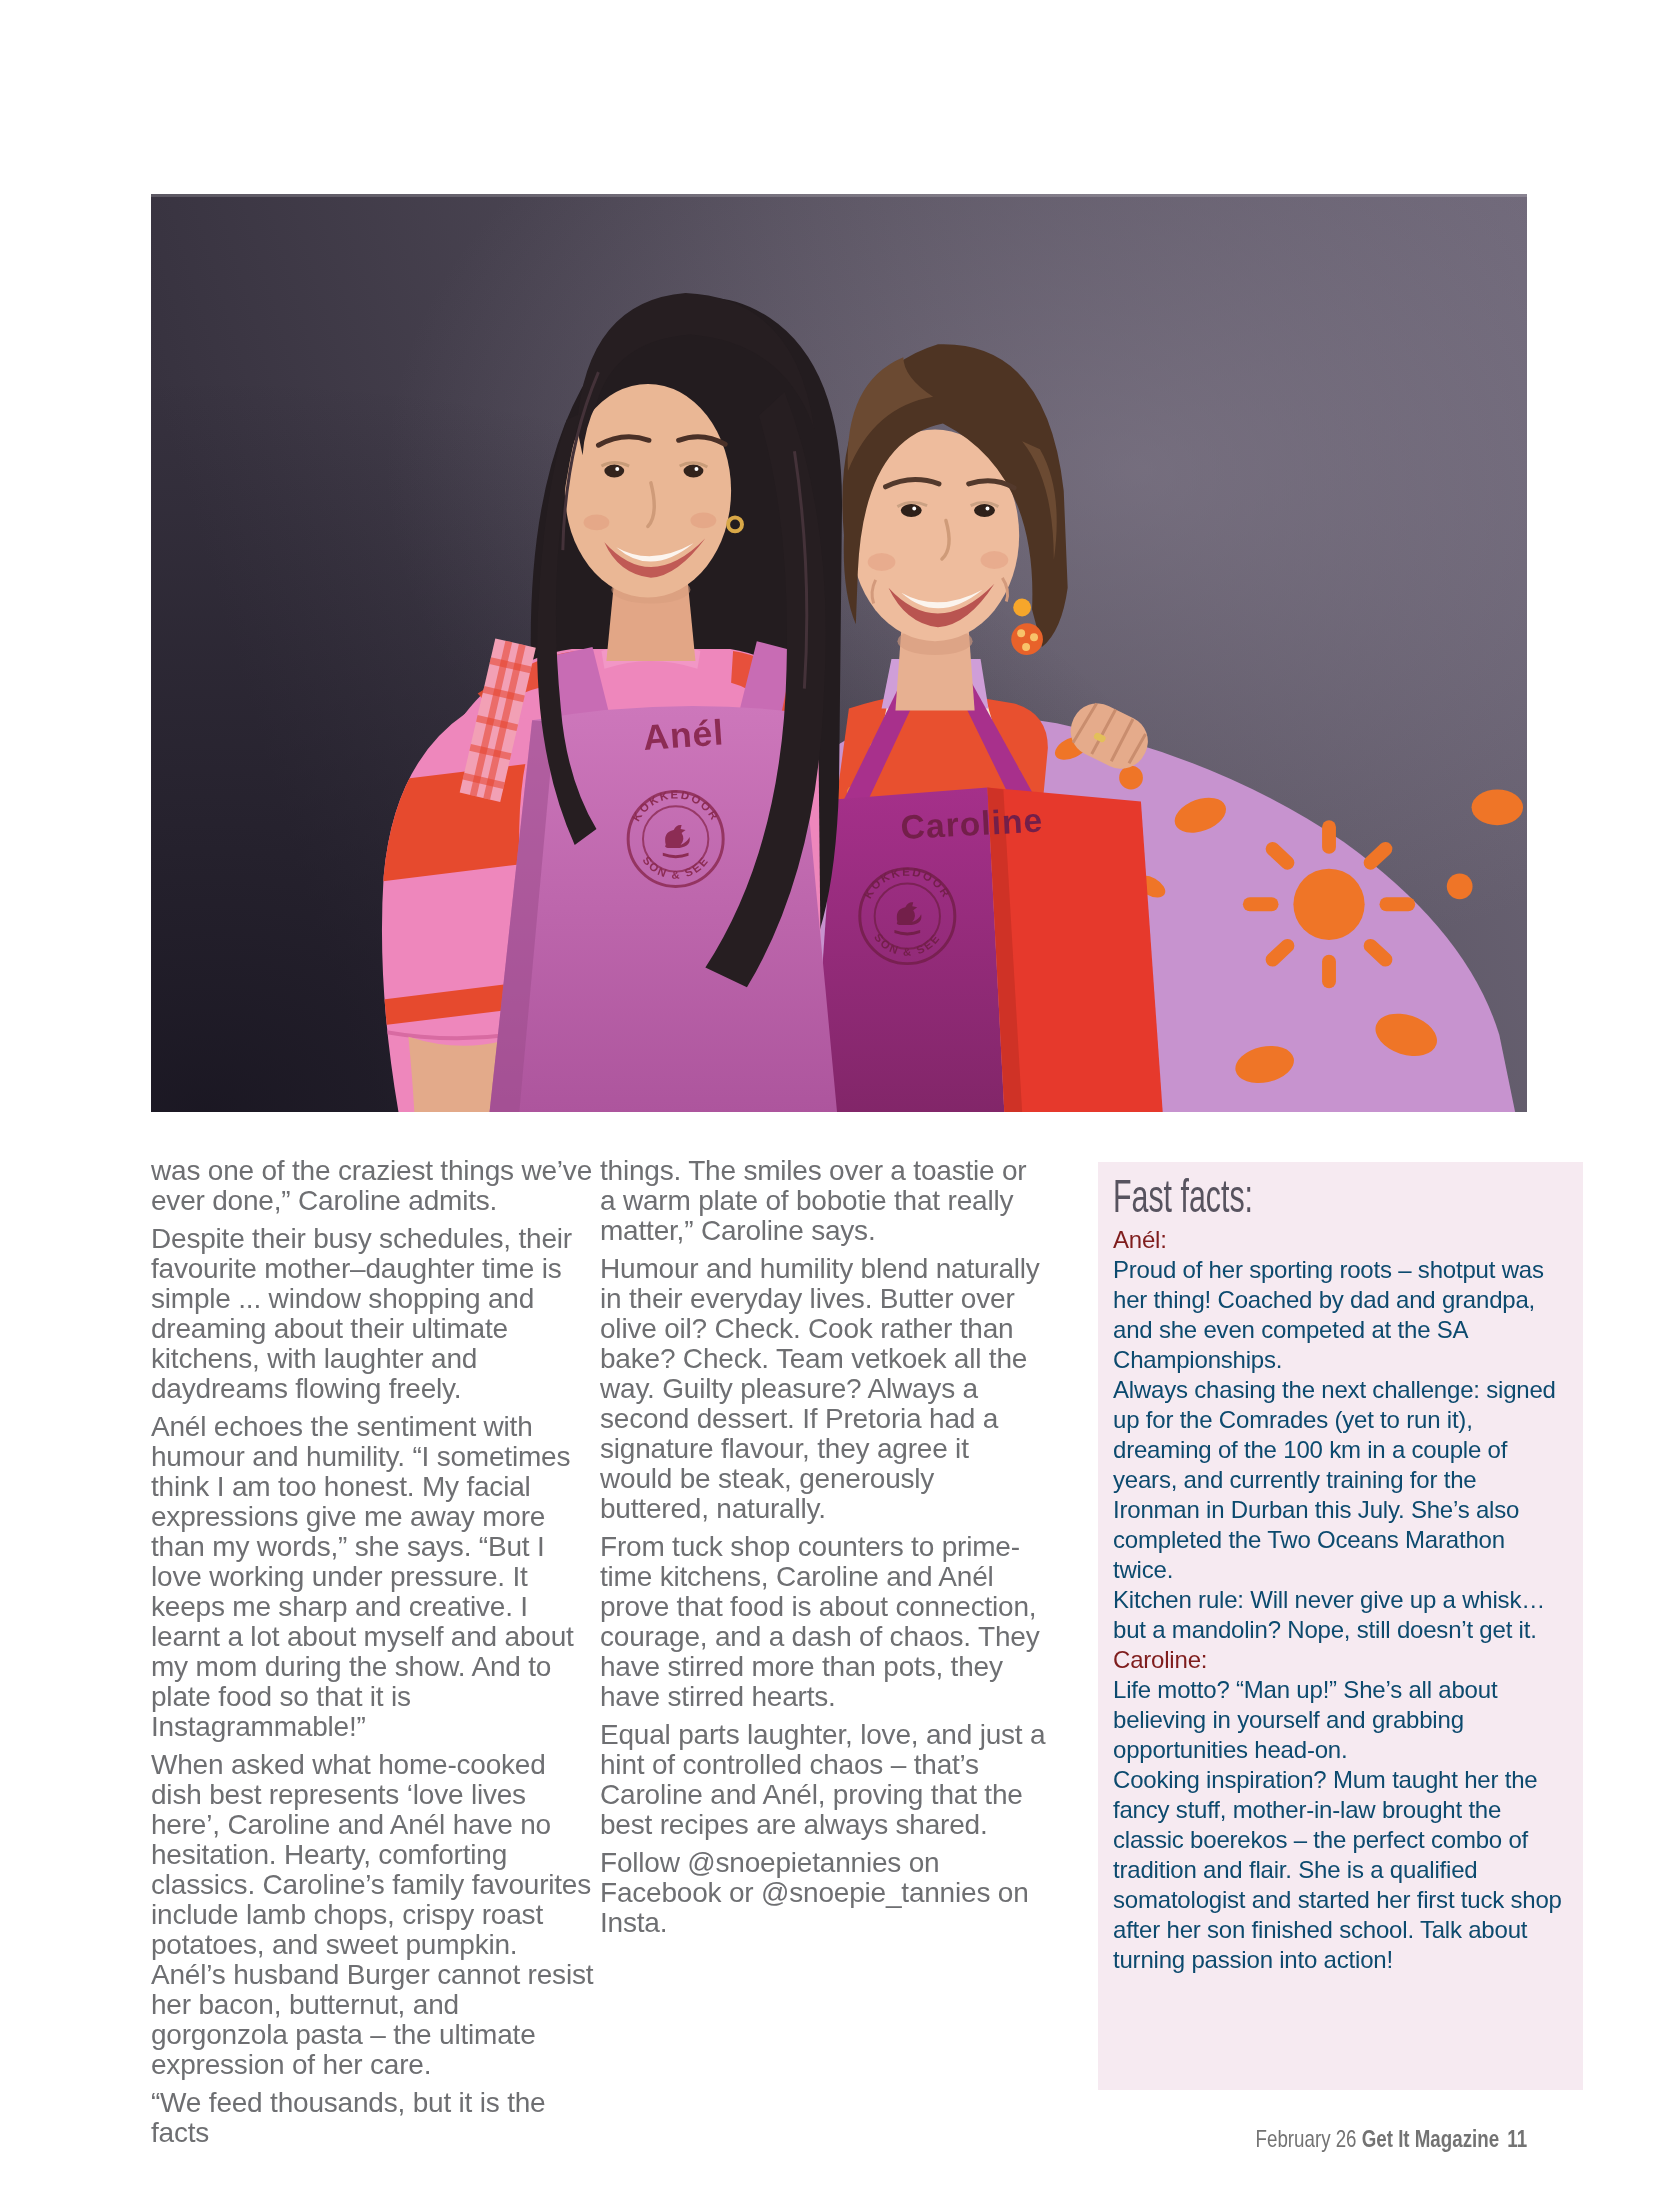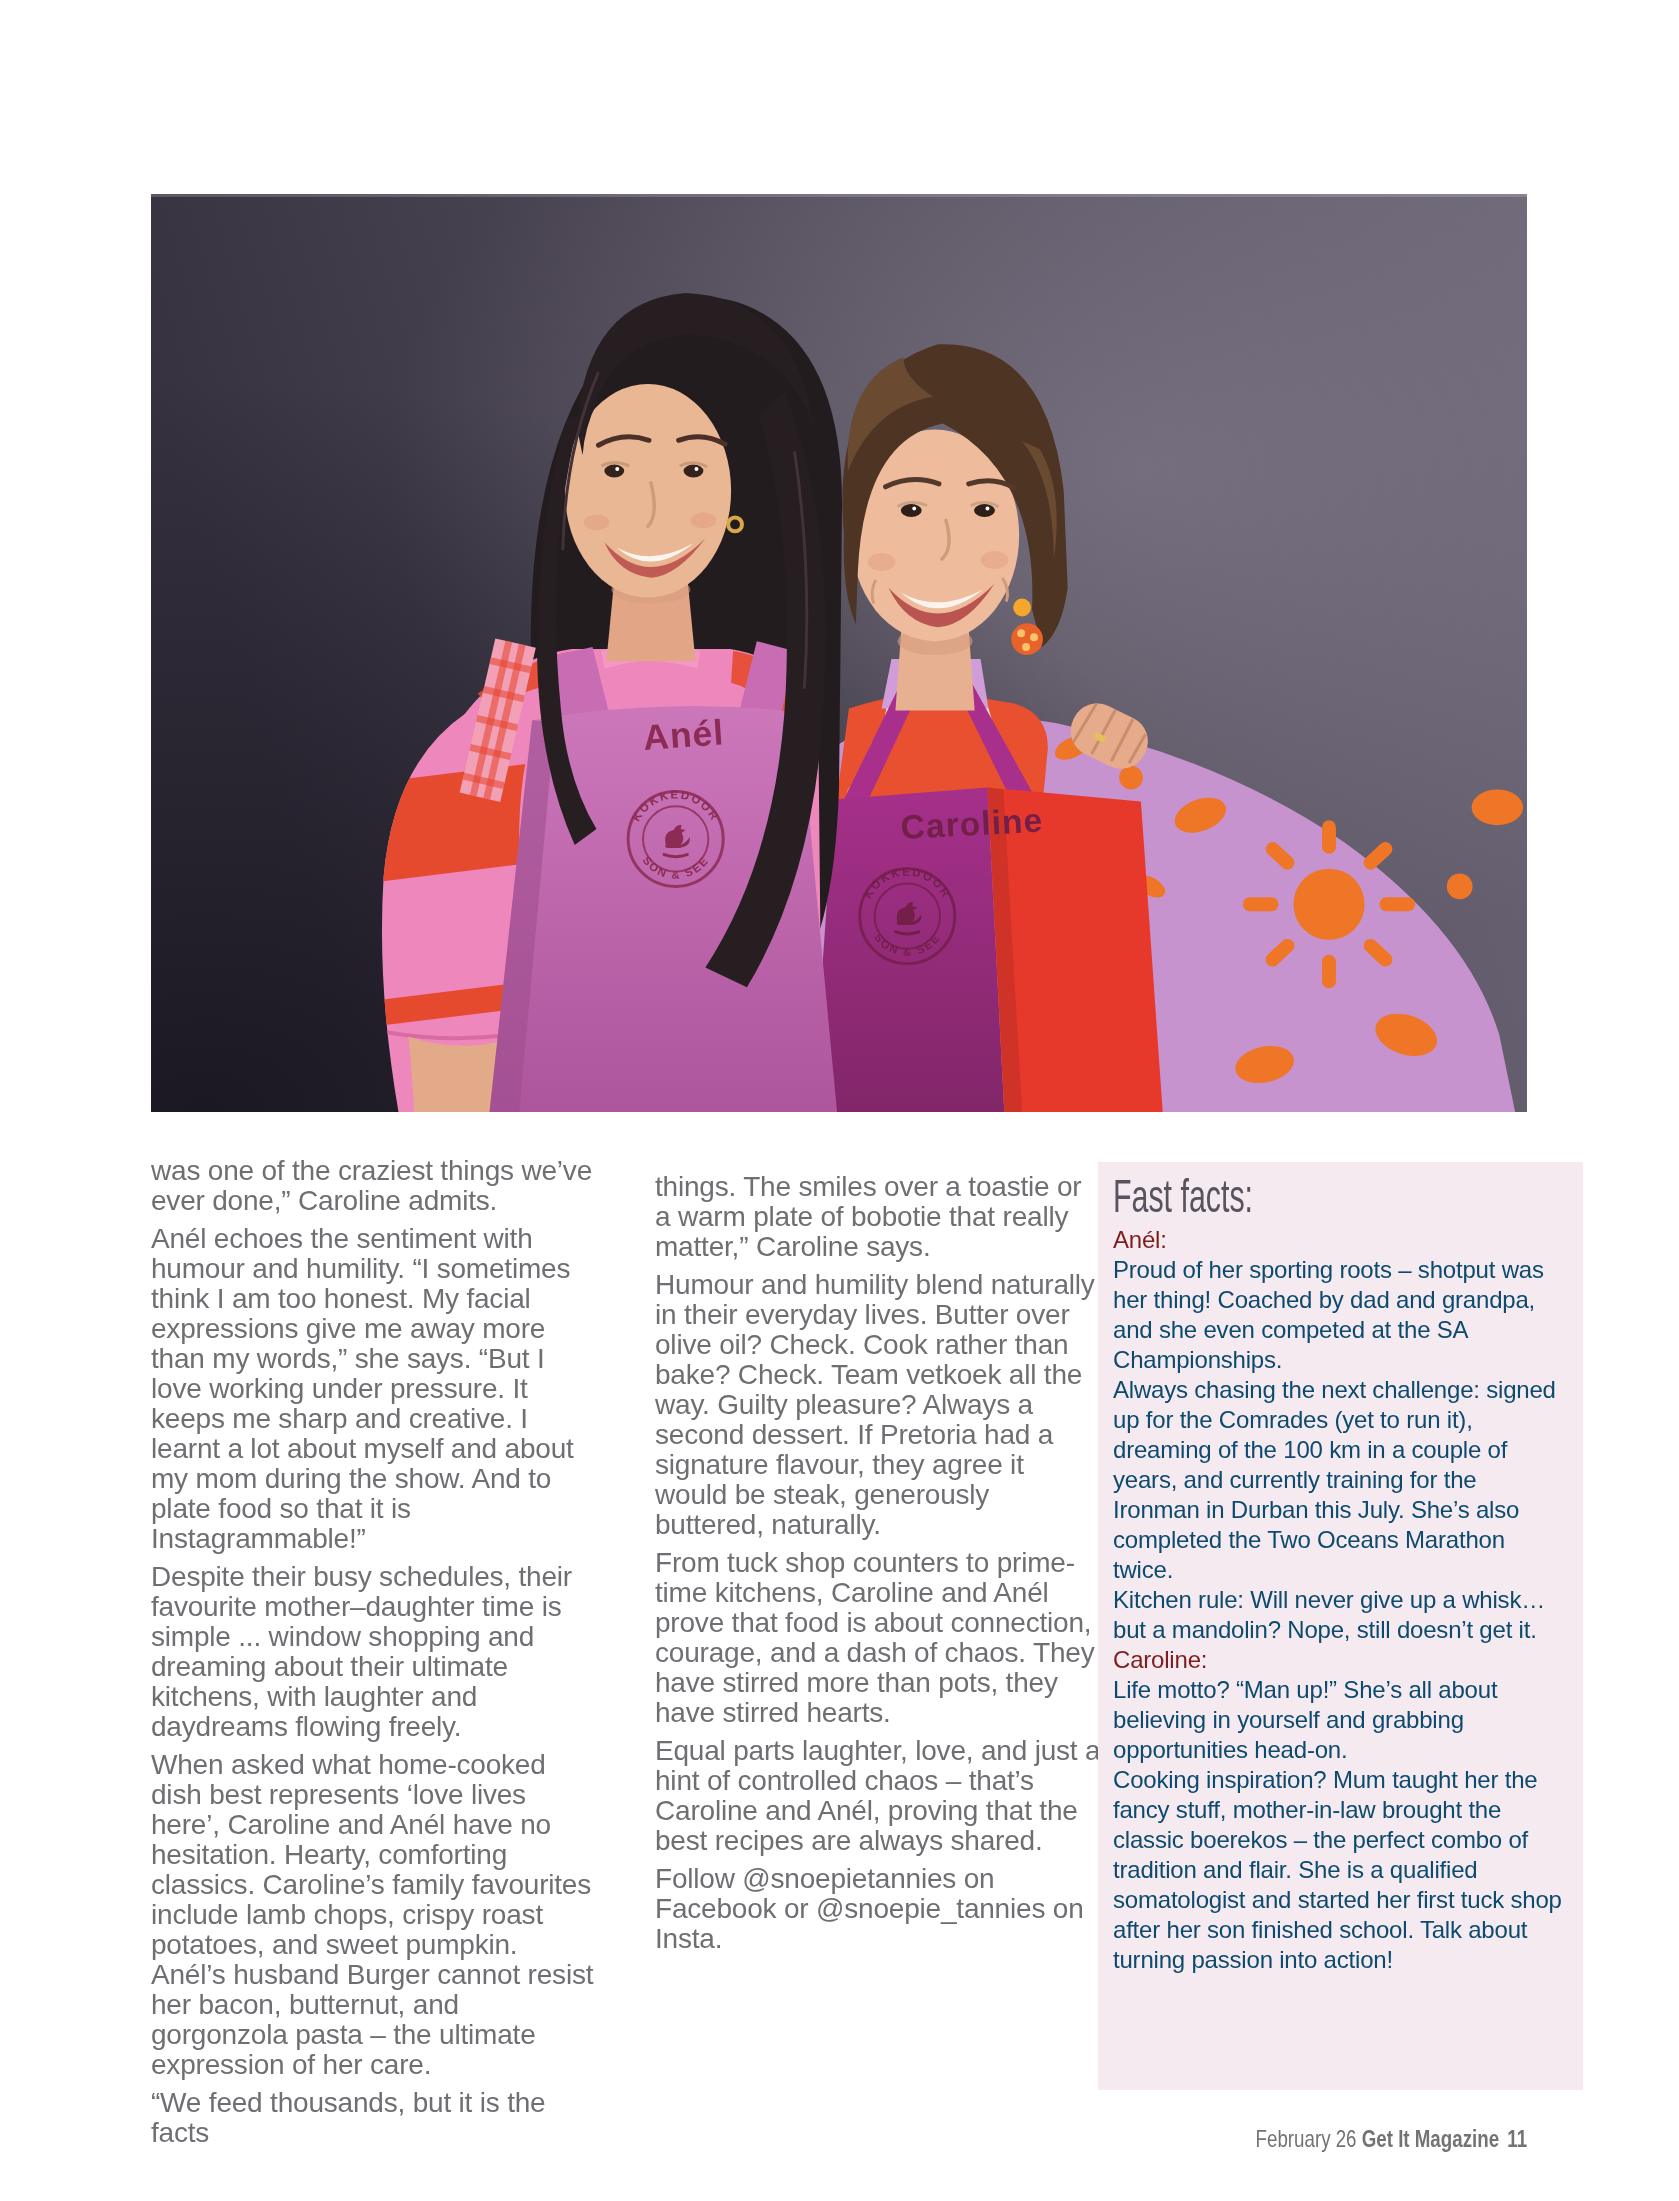--- a/index.html
+++ b/index.html
@@ -23,21 +23,21 @@
     position: absolute;
     top: 1156px;
     width: 446px;
     color: #6e6f72;
     font-size: 28px;
     line-height: 30px;
     letter-spacing: -0.2px;
   }
   .col p { margin: 0 0 8px 0; }
   #col1 { left: 151px; }
-  #col2 { left: 655px; margin-top: 16px; }
+  #col2 { left: 600px; }
 
   .sidebar {
     position: absolute;
     left: 1098px; top: 1162px;
     width: 485px; height: 928px;
     background: #f6eaf1;
     box-sizing: border-box;
     padding: 8px 16px 0 15px;
   }
   .sidebar-heading {
@@ -283,22 +283,22 @@
       <g transform="translate(968 548) rotate(26)">
         <rect x="-40" y="-27" width="80" height="54" rx="26" fill="#e5ab8b"></rect>
         <path d="M-26 -24 L-30 22 M-6 -27 L-8 24 M14 -26 L13 22 M32 -18 L30 16" stroke="#c98d6e" stroke-width="3" fill="none"></path>
         <rect x="-14" y="2" width="12" height="7" rx="3" fill="#e3c05a"></rect>
       </g>
     </svg>
   </div>
 
   <div class="col" id="col1">
     <p>was one of the craziest things we’ve ever done,” Caroline admits.</p>
+    <p>Despite their busy schedules, their favourite mother–daughter time is simple ... window shopping and dreaming about their ultimate kitchens, with laughter and daydreams flowing freely.</p>
     <p>Anél echoes the sentiment with humour and humility. “I sometimes think I am too honest. My facial expressions give me away more than my words,” she says. “But I love working under pressure. It keeps me sharp and creative. I learnt a lot about myself and about my mom during the show. And to plate food so that it is Instagrammable!”</p>
-    <p>Despite their busy schedules, their favourite mother–daughter time is simple ... window shopping and dreaming about their ultimate kitchens, with laughter and daydreams flowing freely.</p>
     <p>When asked what home-cooked dish best represents ‘love lives here’, Caroline and Anél have no hesitation. Hearty, comforting classics. Caroline’s family favourites include lamb chops, crispy roast potatoes, and sweet pumpkin. Anél’s husband Burger cannot resist her bacon, butternut, and gorgonzola pasta – the ultimate expression of her care.</p>
     <p>“We feed thousands, but it is the facts</p>
   </div>
 
   <div class="col" id="col2">
     <p>things. The smiles over a toastie or a warm plate of bobotie that really matter,” Caroline says.</p>
     <p>Humour and humility blend naturally in their everyday lives. Butter over olive oil? Check. Cook rather than bake? Check. Team vetkoek all the way. Guilty pleasure? Always a second dessert. If Pretoria had a signature flavour, they agree it would be steak, generously buttered, naturally.</p>
     <p>From tuck shop counters to prime-time kitchens, Caroline and Anél prove that food is about connection, courage, and a dash of chaos. They have stirred more than pots, they have stirred hearts.</p>
     <p>Equal parts laughter, love, and just a hint of controlled chaos – that’s Caroline and Anél, proving that the best recipes are always shared.</p>
     <p>Follow @snoepietannies on Facebook or @snoepie_tannies on Insta.</p>

